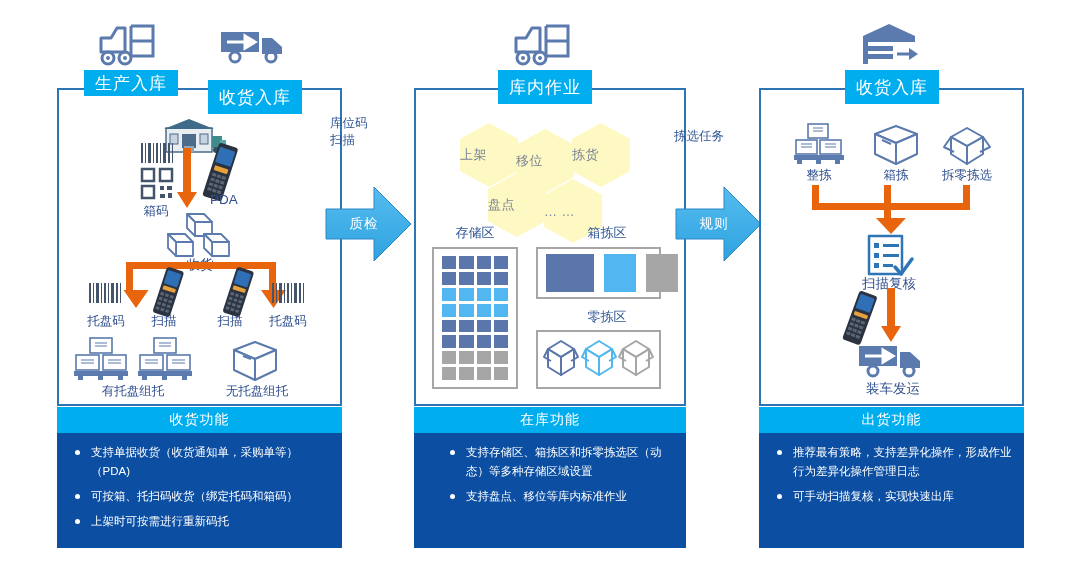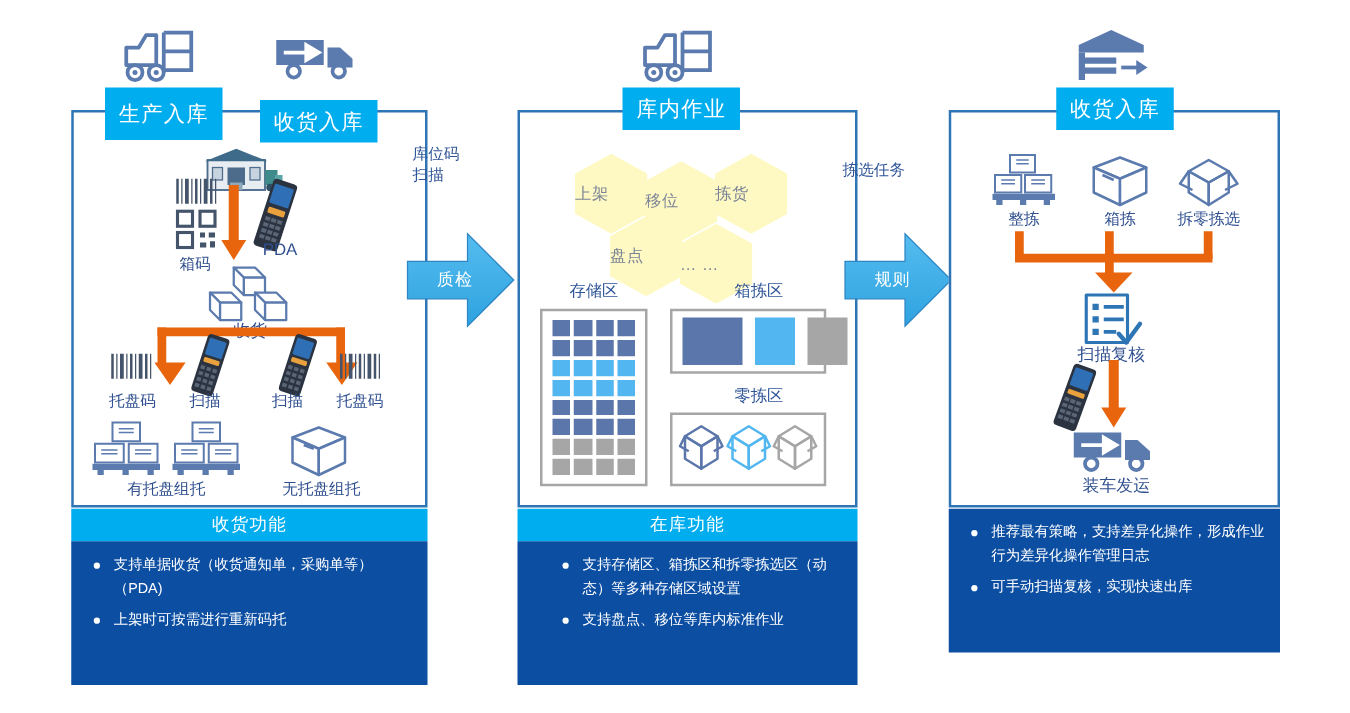--- a/index.html
+++ b/index.html
@@ -103,21 +103,21 @@
         <path d="M43,12 h10 l10,9 v7 h-20 z"></path>
       </g>
       <g fill="none" stroke="#5B7AAE" stroke-width="3">
         <circle cx="16" cy="31" r="5"></circle>
           <circle cx="52" cy="31" r="5"></circle>
       </g>
       <path d="M8,16 h22 M26,10 l10,6 l-10,6 z" fill="#ffffff" stroke="#ffffff" stroke-width="3"></path>
     </svg>
   </div>
 
-  <div class="chip" style="left:84px;top:70px;width:94px;height:42px;">
+  <div class="chip" style="left:84px;top:70px;width:94px;height:26px;">
     <span>生产入库</span>
   </div>
   <div class="chip" style="left:208px;top:80px;width:94px;height:34px;">
     <span>收货入库</span>
   </div>
 
   <div class="icon" style="left:162px;top:116px;">
     <svg width="64" height="40" viewBox="0 0 64 40">
       <rect x="4" y="12" width="46" height="24" fill="#e8edf2" stroke="#4d6b8a" stroke-width="1.5"></rect>
       <path d="M2,13 L27,3 L52,13 Z" fill="#3f6b8a"></path>
@@ -372,20 +372,21 @@
     <span>无托盘组托</span>
   </div>
 
   <div class="footer" style="left:57px;top:407px;width:285px;height:141px;">
     <div class="footer-title">
       <span>收货功能</span>
     </div>
     <div class="footer-body" style="height:115px;">
       <ul>
         <li>支持单据收货（收货通知单，采购单等）（PDA)</li>
+        <li>可按箱、托扫码收货（绑定托码和箱码）</li>
         <li>上架时可按需进行重新码托</li>
       </ul>
     </div>
   </div>
 
   <div class="arrow-caption" style="left:330px;top:115px;width:74px;">
     <div>库位码</div>
     <div>扫描</div>
   </div>
   <div class="bigarrow" style="left:326px;top:183px;width:86px;height:82px;">
@@ -691,20 +692,23 @@
           <circle cx="52" cy="31" r="5"></circle>
       </g>
       <path d="M8,16 h22 M26,10 l10,6 l-10,6 z" fill="#ffffff" stroke="#ffffff" stroke-width="3"></path>
     </svg>
   </div>
   <div class="lbl big" style="left:853px;top:380px;width:80px;">
     <span>装车发运</span>
   </div>
 
   <div class="footer" style="left:759px;top:407px;width:265px;height:141px;">
+    <div class="footer-title">
+      <span>出货功能</span>
+    </div>
     <div class="footer-body" style="height:115px;">
       <ul>
         <li>推荐最有策略，支持差异化操作，形成作业行为差异化操作管理日志</li>
         <li>可手动扫描复核，实现快速出库</li>
       </ul>
     </div>
   </div>
 
 </div>
 

